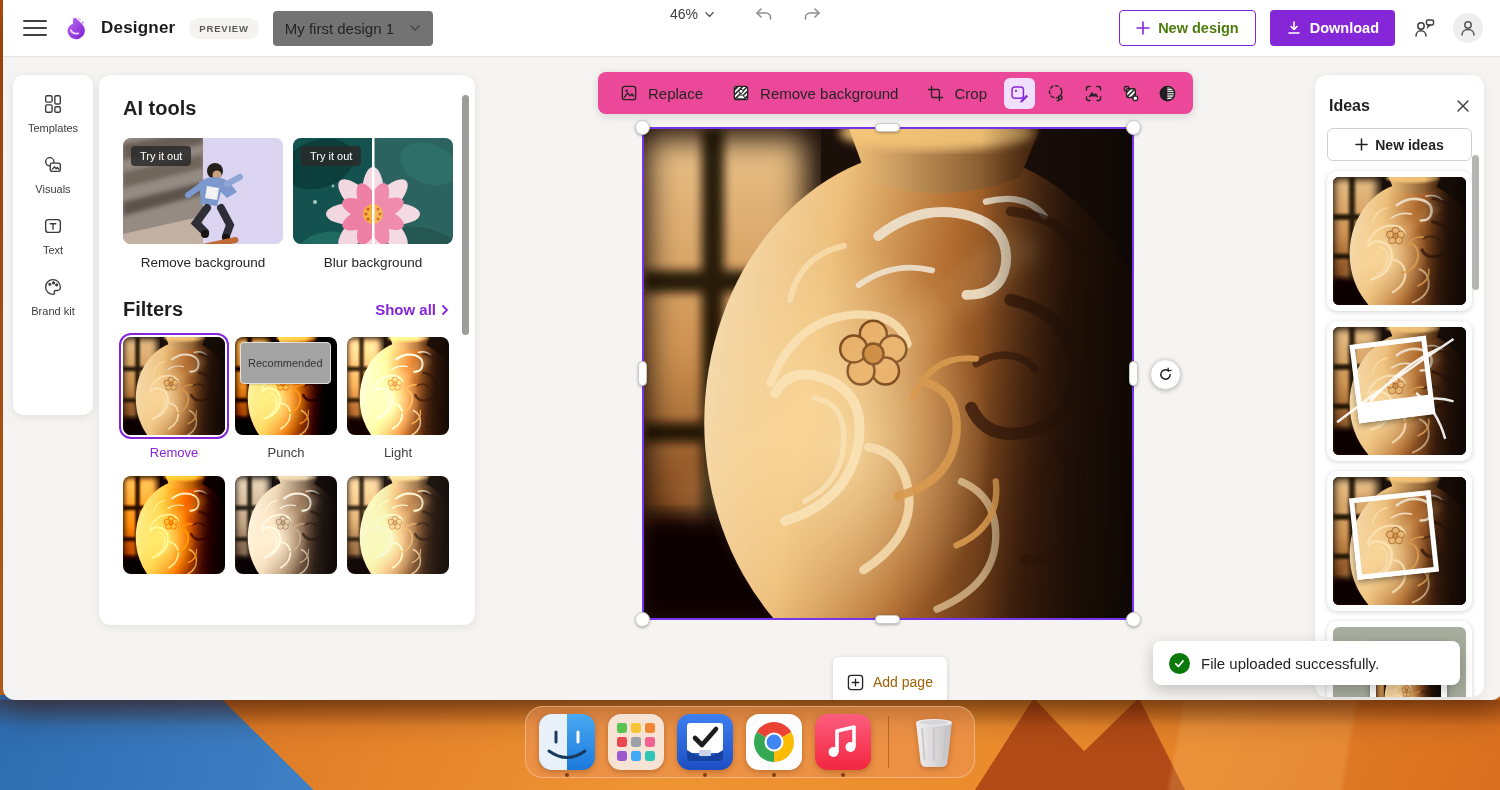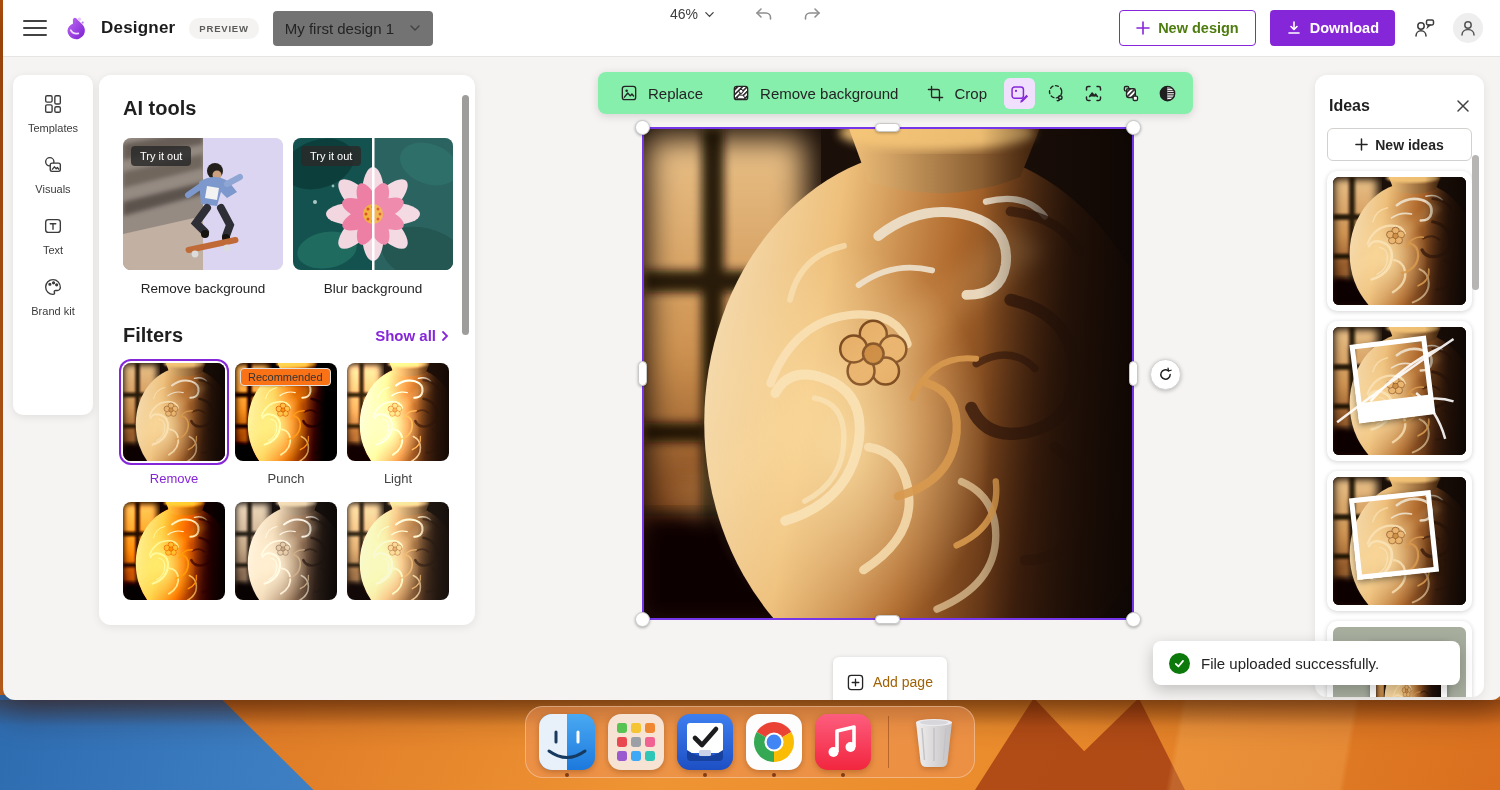--- a/index.html
+++ b/index.html
@@ -39,42 +39,42 @@
   
   .rail{position:absolute;left:10px;top:18px;width:80px;height:340px;background:#fff;border-radius:10px;box-shadow:0 2px 8px rgba(0,0,0,.09);display:flex;flex-direction:column;padding:8px 0;}
   .rail-item{display:flex;flex-direction:column;align-items:center;gap:7px;padding:10px 0;color:#3b3b3b;font-size:11px;}
 
   
   .left-panel{position:absolute;left:96px;top:18px;width:376px;height:550px;background:#fff;border-radius:12px;box-shadow:0 2px 10px rgba(0,0,0,.08);overflow:hidden;}
   .lp-inner{padding:22px 24px 0;}
   .section-title{font-size:20px;font-weight:700;color:#1f1f1f;}
   .ai-cards{display:flex;gap:10px;margin-top:18px;}
   .ai-card{width:160px;}
-  .ai-card-img{position:relative;width:160px;height:132px;border-radius:8px;overflow:hidden;background:#ddd;}
+  .ai-card-img{position:relative;width:160px;height:106px;border-radius:8px;overflow:hidden;background:#ddd;}
   .tryout{position:absolute;left:8px;top:8px;background:rgba(42,42,42,.84);color:#fff;font-size:11px;padding:4px 9px;border-radius:4px;}
   .ai-card-label{margin-top:11px;text-align:center;font-size:13.5px;color:#242424;}
   .filters-head{display:flex;justify-content:space-between;align-items:center;margin:28px 0 16px;}
   .show-all{display:flex;align-items:center;gap:3px;color:#8626d9;font-size:15px;font-weight:600;}
   .thumb-row{display:flex;gap:10px;}
   .thumb{width:102px;}
   .thumb-img{width:102px;height:98px;border-radius:8px;overflow:hidden;position:relative;}
   .thumb-img.selected{box-shadow:0 0 0 2px #fff,0 0 0 4px #8626d9;}
   .thumb-label{margin-top:10px;text-align:center;font-size:13px;color:#424242;}
   .thumb-label.sel{color:#8626d9;}
-  .recommended{position:absolute;left:5px;top:5px;background:#f97316;border:1px solid #e2e0de;border-radius:4px;font-size:11px;color:#333;padding:2px 7px;box-shadow:0 1px 2px rgba(0,0,0,.15);white-space:nowrap;}
+  .recommended{position:absolute;left:5px;top:5px;background:#a3a3a3;border:1px solid #e2e0de;border-radius:4px;font-size:11px;color:#333;padding:14px 7px;box-shadow:0 1px 2px rgba(0,0,0,.15);white-space:nowrap;}
   .row2{margin-top:16px;}
   .f-punch{filter:contrast(1.3) saturate(1.35);}
   .f-light{filter:brightness(1.3) saturate(1.05);}
   .f-r2a{filter:saturate(1.7) contrast(1.15) brightness(1.05);}
   .f-r2b{filter:saturate(.45) brightness(1.12);}
   .f-r2c{filter:sepia(.35) brightness(1.15) contrast(.95);}
   .lp-scrollbar{position:absolute;right:6px;top:20px;width:7px;height:240px;background:#9f9d9b;border-radius:4px;}
 
   
-  .canvas-toolbar{position:absolute;left:595px;top:15px;height:42px;background:#86efac;border-radius:8px;box-shadow:0 2px 10px rgba(0,0,0,.14);display:flex;align-items:center;padding:0 10px;gap:6px;}
+  .canvas-toolbar{position:absolute;left:595px;top:15px;height:42px;background:#ec4899;border-radius:8px;box-shadow:0 2px 10px rgba(0,0,0,.14);display:flex;align-items:center;padding:0 10px;gap:6px;}
   .tbtn{display:flex;align-items:center;gap:9px;padding:7px 11px;border-radius:6px;font-size:15px;color:#242424;}
   .tbtn.icon-only{padding:5px;}
   .tbtn.selected{background:#f1e0fd;}
 
   
   .selection{position:absolute;left:640px;top:71px;width:490px;height:491px;}
   .artwork{position:absolute;inset:0;overflow:hidden;}
   .artwork svg{width:100%;height:100%;display:block;}
   .sel-border{position:absolute;inset:-1px;border:2px solid #7436e8;pointer-events:none;}
   .handle{position:absolute;background:#fff;border:1px solid #c9c9c9;box-shadow:0 1px 3px rgba(0,0,0,.3);}

